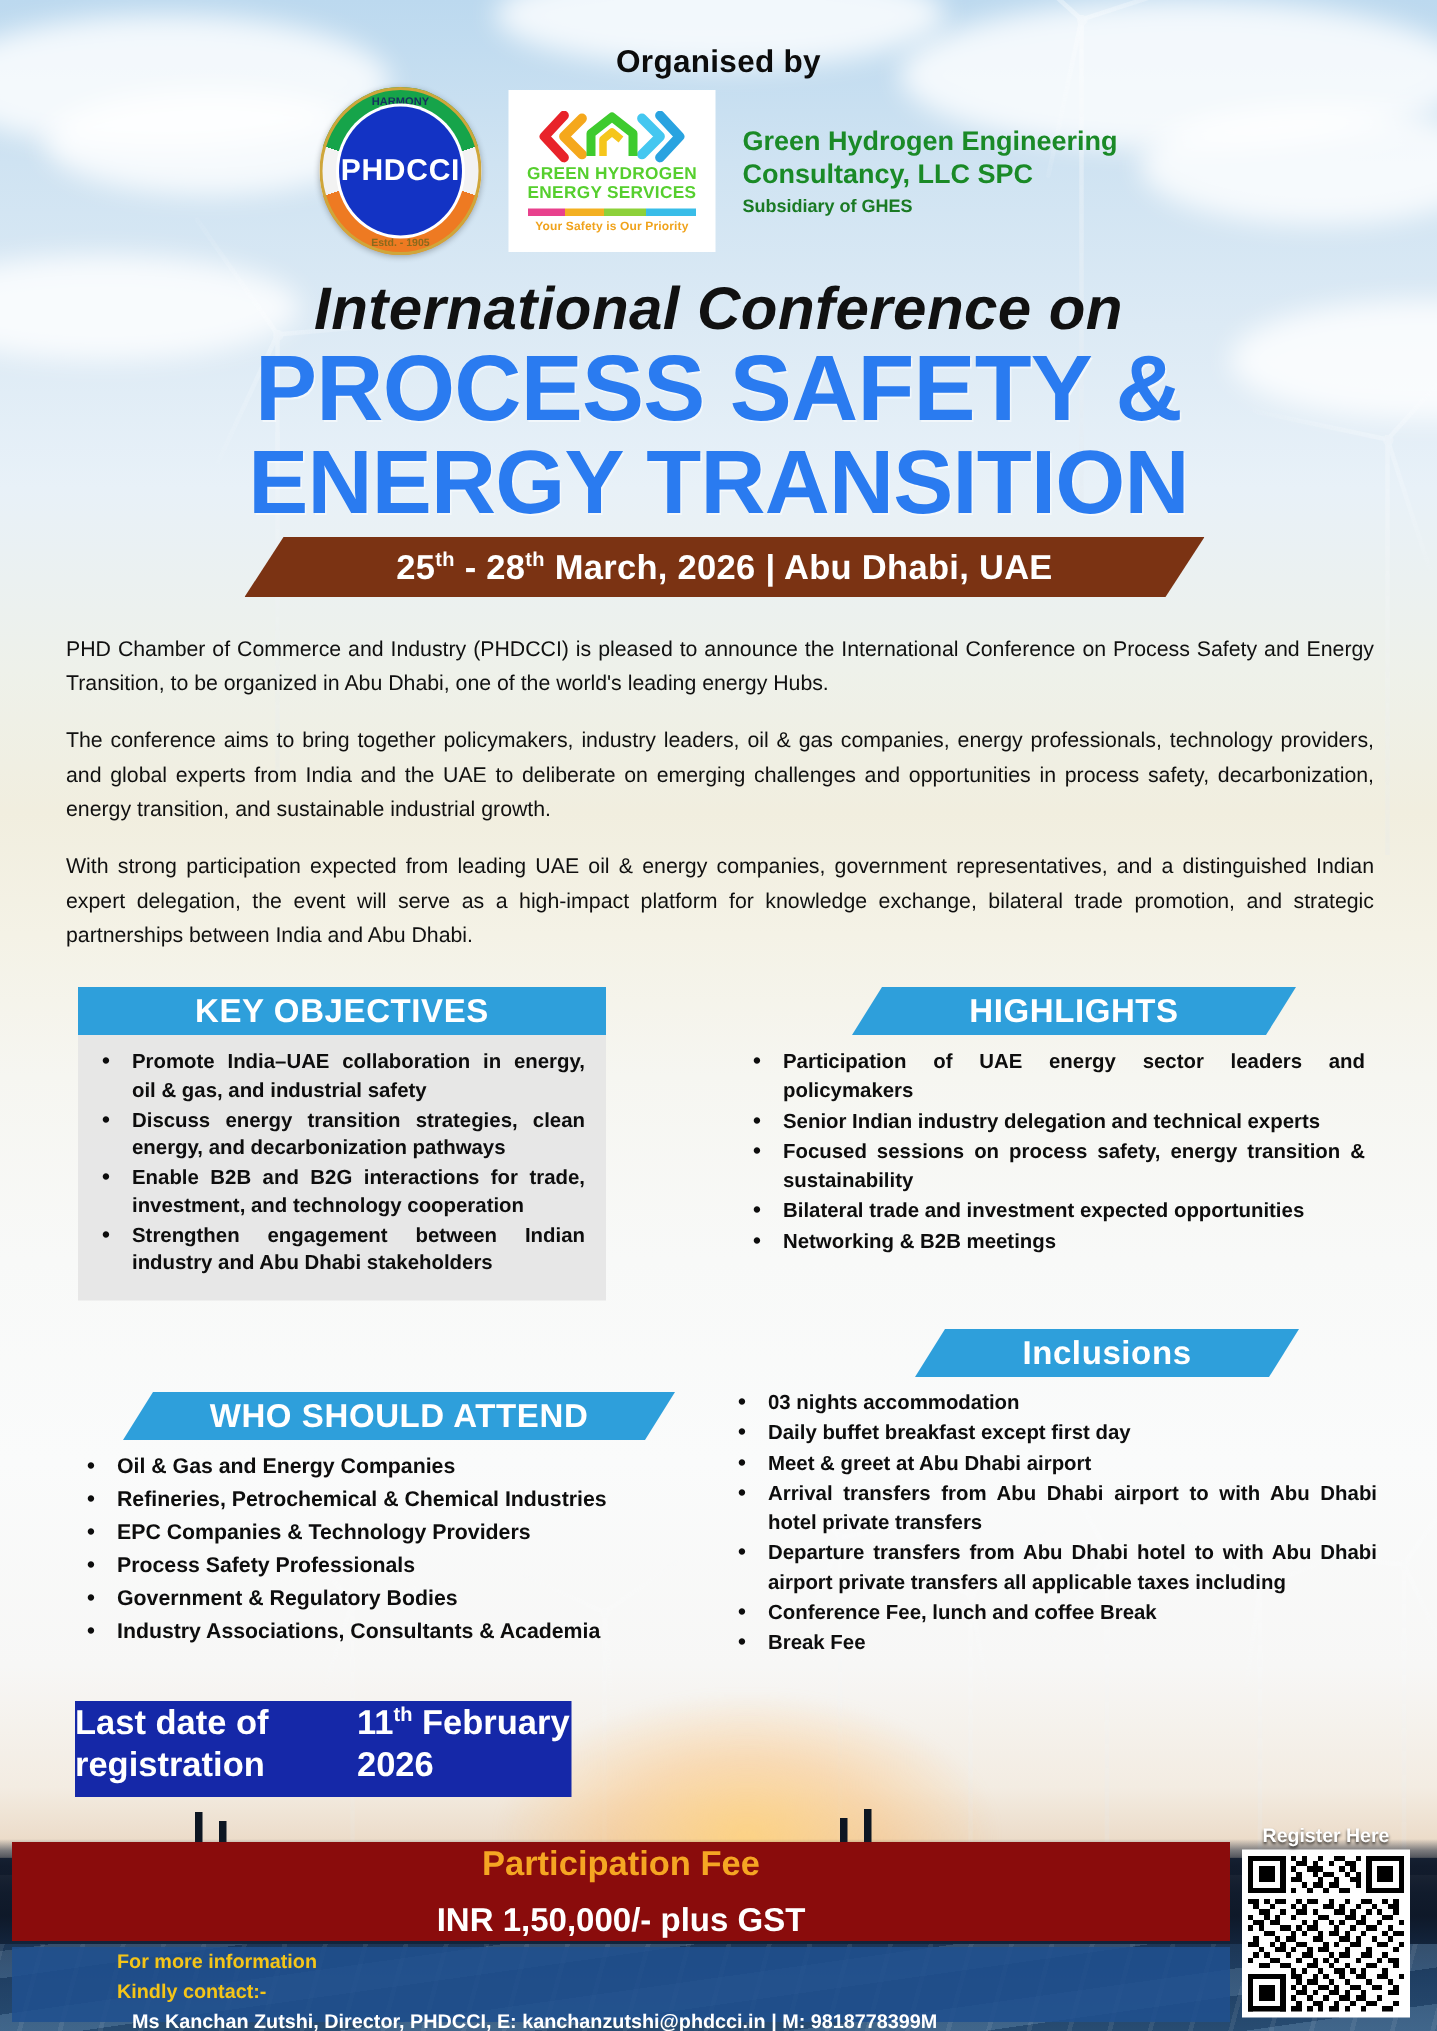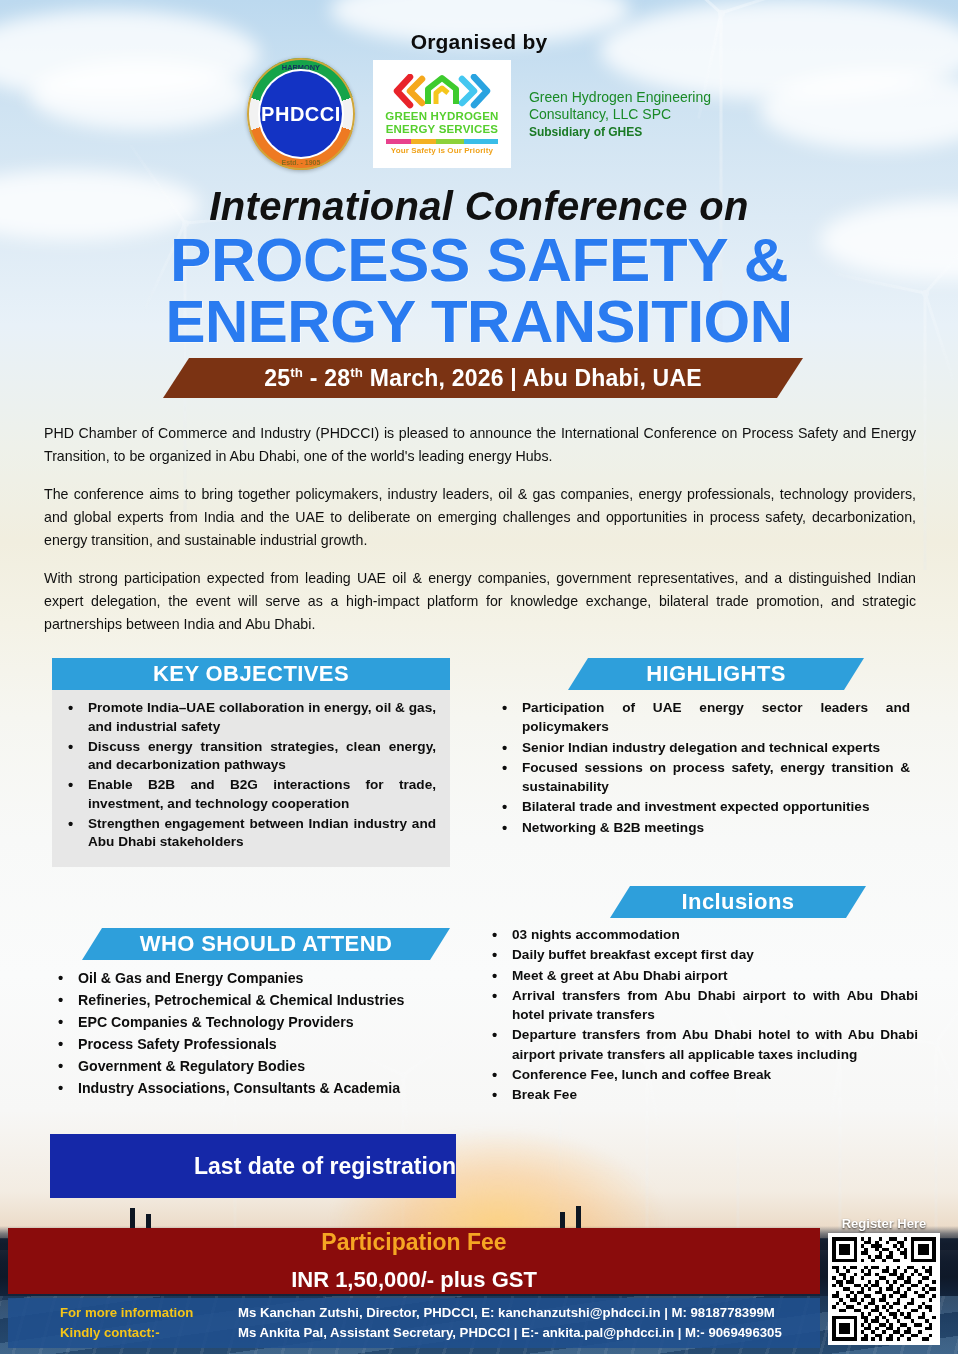--- a/index.html
+++ b/index.html
@@ -189,21 +189,21 @@
     width: 112px; height: 5px; margin-top: 3px;
     background: linear-gradient(to right,#e8418d 0 22%, #f3b022 22% 45%, #8dd13a 45% 70%, #39bde8 70% 100%);
   }
   .ghes-tag { font-size: 8px; font-weight: bold; color: #f0a31c; margin-top: 2px; letter-spacing:.1px;}
 
   .org-name {
     display: flex; flex-direction: column; justify-content: center;
     color: #1d8b28;
   }
   .org-name .l1, .org-name .l2 {
-    font-size: 14px; font-weight: normal; line-height: 1.18; color: #1a8a27;
+    font-size: 18px; font-weight: bold; line-height: 1.18; color: #1a8a27;
   }
   .org-name .l3 { font-size: 12px; font-weight: bold; margin-top: 3px; color: #1a7a24; }
 
   
   .title-sub {
     position: absolute; top: 184px; left: 0; right: 0;
     text-align: center;
     font-size: 40px; font-weight: bold; font-style: italic;
     color: #111111; letter-spacing: .3px;
   }
@@ -249,21 +249,21 @@
     background: #2e9fdb;
     display: flex; align-items: center; justify-content: center;
     color: #ffffff; font-weight: bold; font-size: 22px;
     letter-spacing: .4px;
   }
   .sec-banner.rect { clip-path: none; }
   .sec-banner.skew-both { clip-path: polygon(20px 0, 100% 0, calc(100% - 20px) 100%, 0 100%); }
 
   
   #key-objectives {
-    position: absolute; left: 52px; top: 658px; width: 398px;
+    position: absolute; left: 52px; top: 658px; width: 352px;
   }
   #key-objectives .panel-body {
     background: rgba(229,229,229,0.92);
     padding: 9px 14px 14px 8px;
   }
   ul.bullets { list-style: none; }
   ul.bullets li {
     position: relative;
     padding-left: 28px;
     font-size: 13.6px;
@@ -299,24 +299,24 @@
   #who-attend { position: absolute; left: 82px; top: 928px; width: 368px; }
   #who-attend-list {
     position: absolute; left: 42px; top: 968px; width: 430px;
   }
   #who-attend-list li { font-size: 14.2px; line-height: 1.48; padding-left: 36px; text-align: left;}
   #who-attend-list li::before { left: 16px; }
 
   
   #last-date {
     position: absolute; left: 50px; top: 1134px;
-    width: 406px; height: 64px;
+    width: 331px; height: 64px;
     background: #1528a8;
-    display: flex; flex-direction: column;
-    align-items: flex-end; justify-content: center;
+    display: flex; flex-direction: row;
+    align-items: flex-start; justify-content: center;
   }
   #last-date .l {
     color: #ffffff; font-size: 23px; font-weight: bold; line-height: 1.22;
   }
 
   
   #fee-bar {
     position: absolute; left: 8px; top: 1228px;
     width: 812px; height: 66px;
     background: #8a0c0c;
@@ -328,22 +328,23 @@
   }
   #fee-bar .fee-amount {
     color: #ffffff; font-size: 22px; font-weight: bold; margin-top: 10px;
   }
 
   
   #contact-bar {
     position: absolute; left: 8px; top: 1298px;
     width: 812px; height: 50px;
     background: rgba(32,80,142,0.88);
-    display: flex; align-items: center;
-    padding-left: 52px;
+    display: flex; 
+    padding-left: 70px;
+    flex-direction: column;
   }
   #contact-bar .left {
     color: #f5c518; font-size: 13.2px; font-weight: bold; line-height: 1.5;
     width: 168px; flex: none;
   }
   #contact-bar .right {
     color: #ffffff; font-size: 13.2px; font-weight: bold; line-height: 1.55;
     margin-left: 10px;
   }
 
@@ -553,20 +554,21 @@
     <li>Oil &amp; Gas and Energy Companies</li>
     <li>Refineries, Petrochemical &amp; Chemical Industries</li>
     <li>EPC Companies &amp; Technology Providers</li>
     <li>Process Safety Professionals</li>
     <li>Government &amp; Regulatory Bodies</li>
     <li>Industry Associations, Consultants &amp; Academia</li>
   </ul>
 
   <div id="last-date">
     <div class="l">Last date of registration</div>
+    <div class="l"><span>11</span><sup>th</sup><span> February 2026</span></div>
   </div>
 
   <div id="fee-bar">
     <div class="fee-title">Participation Fee</div>
     <div class="fee-amount">INR 1,50,000/- plus GST</div>
   </div>
 
   <div id="contact-bar">
     <div class="left">
       <div>For more information</div>

